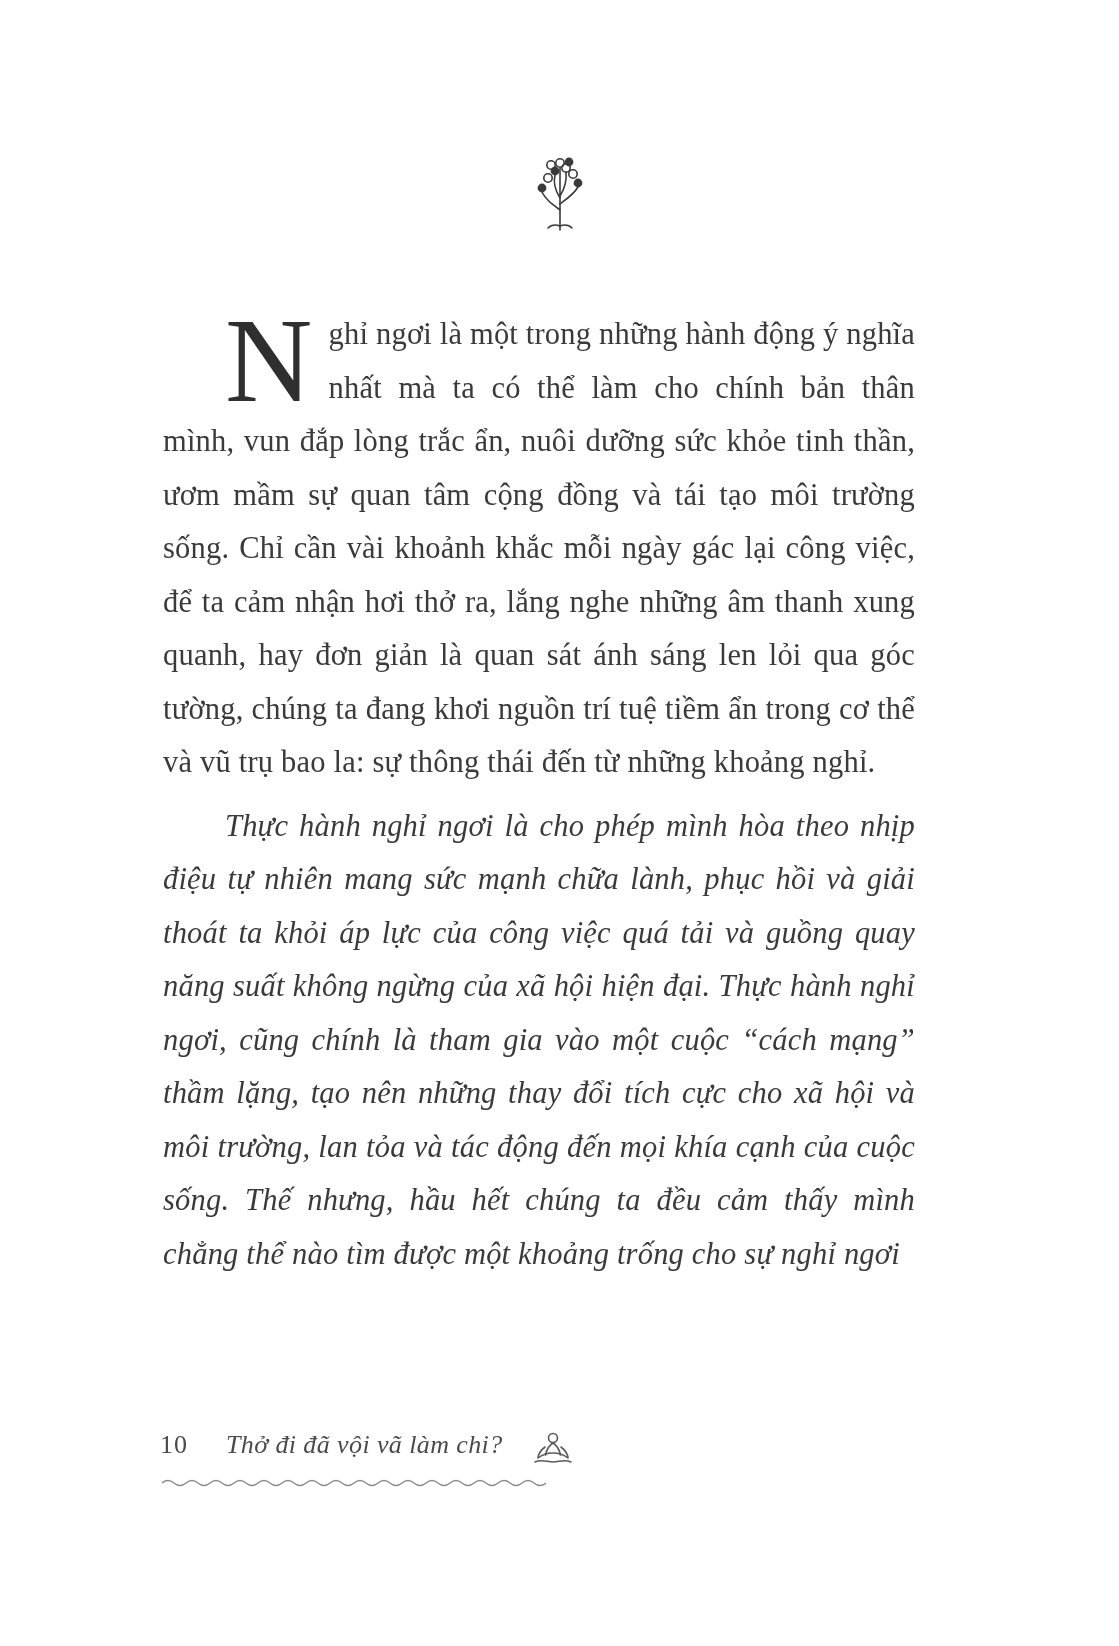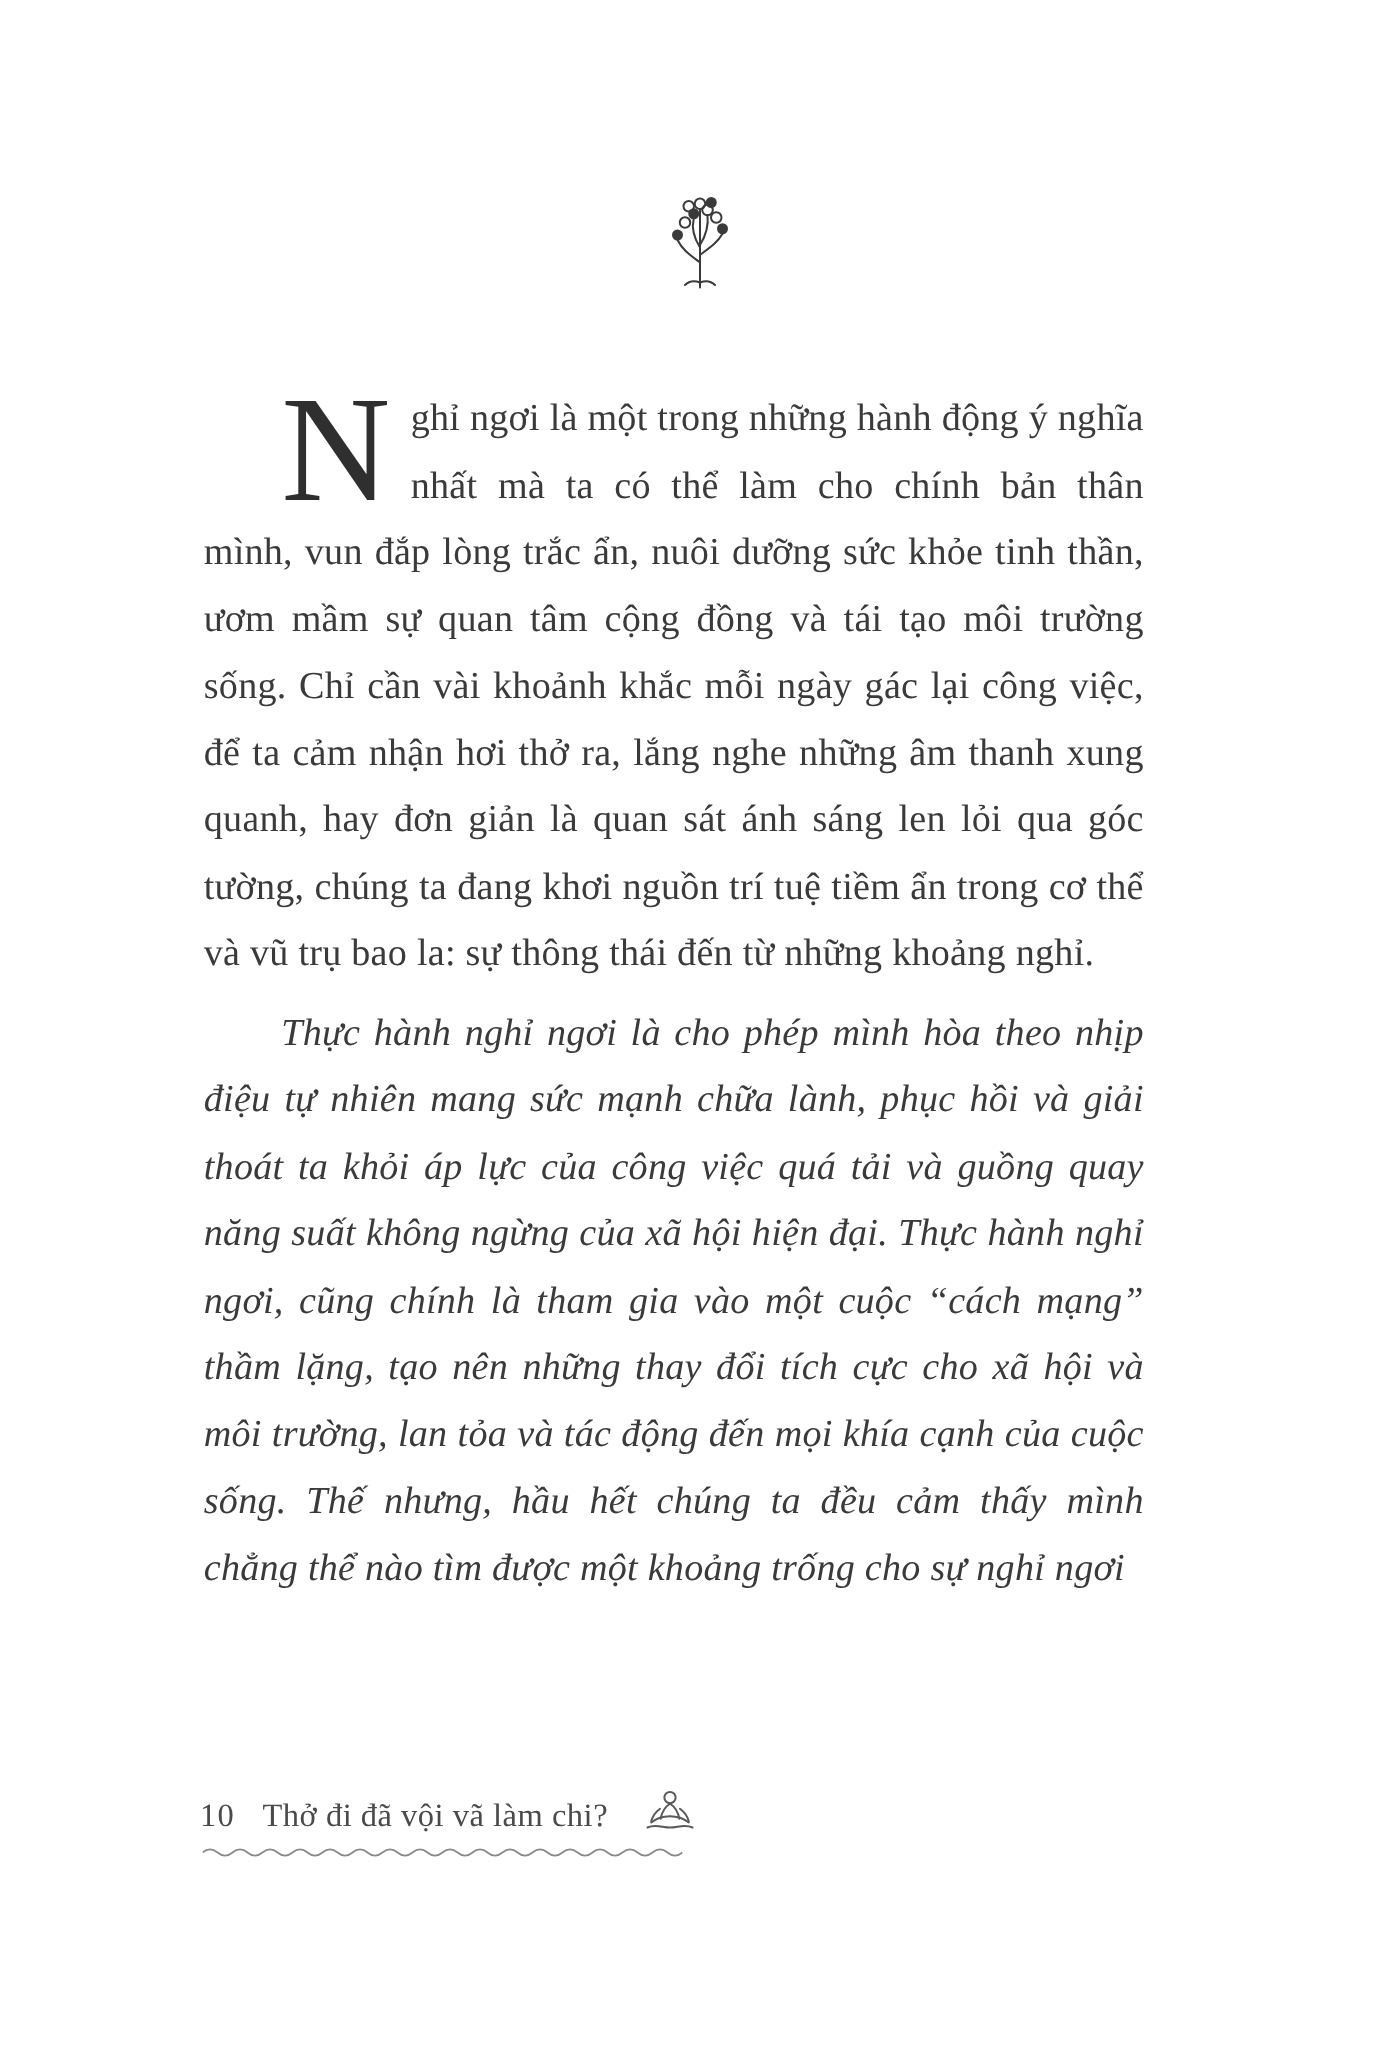--- a/index.html
+++ b/index.html
@@ -47,31 +47,32 @@
   }
 
   .footer {
     position: absolute;
     left: 160px;
     top: 1430px;
     width: 760px;
   }
   .footer-row {
     display: flex;
-    align-items: flex-end;
+    align-items: flex-start;
     gap: 14px;
     font-size: 26px;
     color: #4a4a4a;
   }
   .footer-page-number {
     font-style: normal;
     letter-spacing: 1px;
   }
   .footer-title {
-    margin-left: 8px;
+    font-style: italic;
+    margin-left: 24px;
     letter-spacing: 0.4px;
   }
   .meditation-wrap {
     margin-left: 10px;
     display: inline-flex;
     align-items: center;
   }
   .wavy {
     margin-top: 6px;
     margin-left: 2px;

